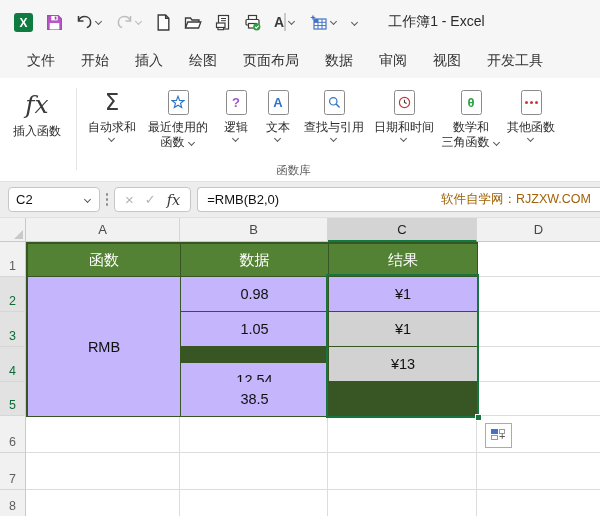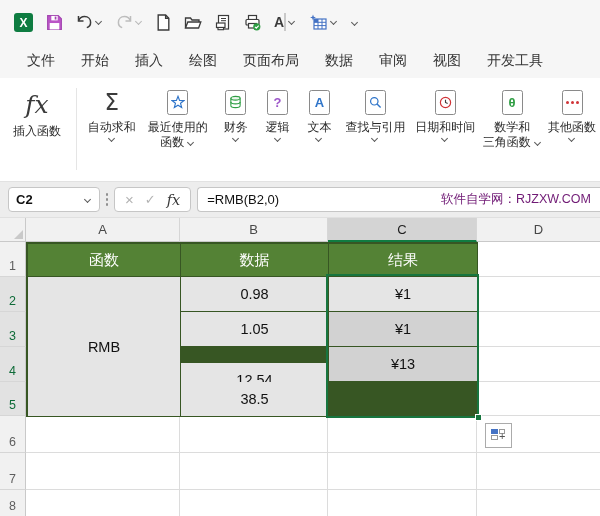--- a/index.html
+++ b/index.html
@@ -41,34 +41,34 @@
   .fxbig { font-family:"DejaVu Serif", serif; font-style:italic; font-size:25px; color:#3A3A3A; }
   .sigma { font-size:23px; color:#3B3B3B; font-family:"DejaVu Sans", sans-serif; }
   .dots3 { display:flex; gap:2px; }
   .dots3 i { width:3px; height:3px; border-radius:50%; background:#D03438; }
   .grouplabel { position:absolute; bottom:3px; left:0; width:587px; text-align:center;
     font-size:11.5px; color:#5C5C5C; }
 
   
   .fbar { height:36px; background:#EDEDED; display:flex; align-items:center; padding:0 0 0 8px; border-bottom:1px solid #E0E0E0;}
   .namebox { width:92px; height:25px; background:#fff; border:1px solid #C6C6C6; border-radius:4px;
-    display:flex; align-items:center; padding:0 7px; font-size:13px; color:#111;font-weight:bold; }
+    display:flex; align-items:center; padding:0 7px; font-size:13px; color:#111; }
   .namebox .chev { margin-left:auto; }
   .vdots { width:14px; display:flex; justify-content:center; }
   .vdots i { width:2.5px; height:2.5px; border-radius:50%; background:#8F8F8F;
     box-shadow:0 -5px 0 #8F8F8F, 0 5px 0 #8F8F8F; }
   .fbtns { height:25px; background:#fff; border:1px solid #C6C6C6; border-radius:4px;
     display:flex; align-items:center; gap:11px; padding:0 10px; }
   .fcancel { font-size:15px; color:#B3B3B3; line-height:15px; }
   .fenter { font-size:13px; color:#B3B3B3; }
   .fxsmall { font-family:"DejaVu Serif", serif; font-style:italic; font-size:14.5px; color:#3A3A3A; }
   .finput { flex:1; height:25px; background:#fff; border:1px solid #C6C6C6; border-right:none;
     border-radius:4px 0 0 4px; margin-left:6px; display:flex; align-items:center; padding:0 9px;
     font-size:13px; color:#111; }
-  .watermark { margin-left:auto; font-size:12.5px; color:#701a75; white-space:nowrap; }
+  .watermark { margin-left:auto; font-size:12.5px; color:#a16207; white-space:nowrap; }
 
   
   .gridpane { position:relative; width:600px; height:298px; background:#fff; }
   .corner { position:absolute; left:0; top:0; width:26px; height:24px; background:#F1F1F1;
     border-right:1px solid #C9C9C9; border-bottom:1px solid #C9C9C9; }
   .corner::after { content:""; position:absolute; right:2px; bottom:2px; width:0; height:0;
     border-bottom:9px solid #C9C9C9; border-left:9px solid transparent; }
   .colhdrs { position:absolute; left:26px; top:0; height:24px; display:flex; }
   .ch { height:24px; background:#F1F1F1; border-right:1px solid #D6D6D6; border-bottom:1px solid #C9C9C9;
     display:flex; align-items:center; justify-content:center; font-size:13px; color:#484848; }
@@ -76,21 +76,21 @@
   .rowhdrs { position:absolute; left:0; top:24px; width:26px; }
   .rh { width:26px; background:#F1F1F1; border-right:1px solid #C9C9C9; border-bottom:1px solid #D6D6D6;
     display:flex; align-items:flex-end; justify-content:center; font-size:12.5px; color:#5E5E5E; padding-bottom:3px; }
   .rh.sel { background:#E2E2E2; color:#0E6B38; }
   .cells { position:absolute; left:26px; top:24px; width:574px; height:274px; }
   .vline { position:absolute; top:0; bottom:0; width:1px; background:#DCDCDC; }
   .hline { position:absolute; left:0; right:0; height:1px; background:#DCDCDC; }
 
   .xtable { position:absolute; left:0; top:0; width:452px; height:175px; background:#375623;
     border:1px solid #375623; z-index:2; }
-  .cell { position:absolute; background:#e5e5e5; display:flex; align-items:center; justify-content:center;
+  .cell { position:absolute; background:#c4b5fd; display:flex; align-items:center; justify-content:center;
     font-size:14.5px; color:#111; }
   .cell.hdr { background:#548235; color:#FFFFFF; font-weight:500; font-size:15px; }
   .cell.gray { background:#D2D2D2; }
 
   .selbox { position:absolute; left:300px; top:32px; width:153px; height:144px;
     border:2px solid #17753F; z-index:3; pointer-events:none; }
   .fillhandle { position:absolute; right:-4.5px; bottom:-4.5px; width:7px; height:7px;
     background:#17753F; border:1.5px solid #fff; pointer-events:auto; }
   .afbtn { position:absolute; left:459px; top:181px; width:27px; height:25px; background:#fff;
     border:1px solid #ABABAB; z-index:4; display:flex; align-items:center; justify-content:center; }
@@ -172,20 +172,21 @@
           <path d="M4 0.5 L4.8 2.7 L7 3.5 L4.8 4.3 L4 6.5 L3.2 4.3 L1 3.5 L3.2 2.7 Z" fill="#4472C4"></path>
           <rect x="5" y="5" width="12" height="10" fill="#fff" stroke="#4472C4" stroke-width="1.2"></rect>
           <path d="M5 8.3 h12 M5 11.6 h12 M9 5 v10 M13 5 v10" stroke="#4472C4" stroke-width="1"></path>
           <rect x="5" y="5" width="4" height="3.3" fill="#4472C4"></rect>
         </svg>
       <span class="chev"></span>
     </span>
     <span class="qat">
       <span class="glyph"><span class="ovl"></span><span class="chev"></span></span>
     </span>
+    <span class="win-title">工作簿1 - Excel</span>
   </div>
 
   <div class="menubar">
     <div class="tab">文件</div>
     <div class="tab">开始</div>
     <div class="tab">插入</div>
     <div class="tab">绘图</div>
     <div class="tab">页面布局</div>
     <div class="tab">数据</div>
     <div class="tab">审阅</div>
@@ -223,35 +224,20 @@
             </svg>
       </span>
         </div>
       <div class="rlabel">最近使用的</div>
       <div class="rline2">
           <span>函数</span>
           <span class="chev"></span>
         </div>
     </div>
 
-    <div class="rbtn" style="width:42px">
-      <div class="ricon">
-          <span class="book">
-        <svg width="13" height="14" viewBox="0 0 14 14">
-              <ellipse cx="7" cy="3" rx="5" ry="2" fill="#E9F5EA" stroke="#2F9E44" stroke-width="1.2"></ellipse>
-              <path d="M2 3 V11 M12 3 V11" stroke="#2F9E44" stroke-width="1.2"></path>
-              <path d="M2 7 A5 2 0 0 0 12 7 M2 11 A5 2 0 0 0 12 11" fill="none" stroke="#2F9E44" stroke-width="1.2"></path>
-            </svg>
-      </span>
-        </div>
-      <div class="rlabel">财务</div>
-      <div class="rline2">
-          <span class="chev"></span>
-        </div>
-    </div>
 
     <div class="rbtn" style="width:42px">
       <div class="ricon">
           <span class="book">
             <span class="bg" style="color:#9C55C9">?</span>
           </span>
         </div>
       <div class="rlabel">逻辑</div>
       <div class="rline2">
           <span class="chev"></span>
@@ -322,20 +308,21 @@
               <i></i>
             </span>
           </span>
         </div>
       <div class="rlabel">其他函数</div>
       <div class="rline2">
           <span class="chev"></span>
         </div>
     </div>
 
+    <div class="grouplabel">函数库</div>
   </div>
 
   <div class="fbar">
     <div class="namebox">
       <span>C2</span>
       <span class="chev"></span>
     </div>
     <div class="vdots">
         <i></i>
       </div>

